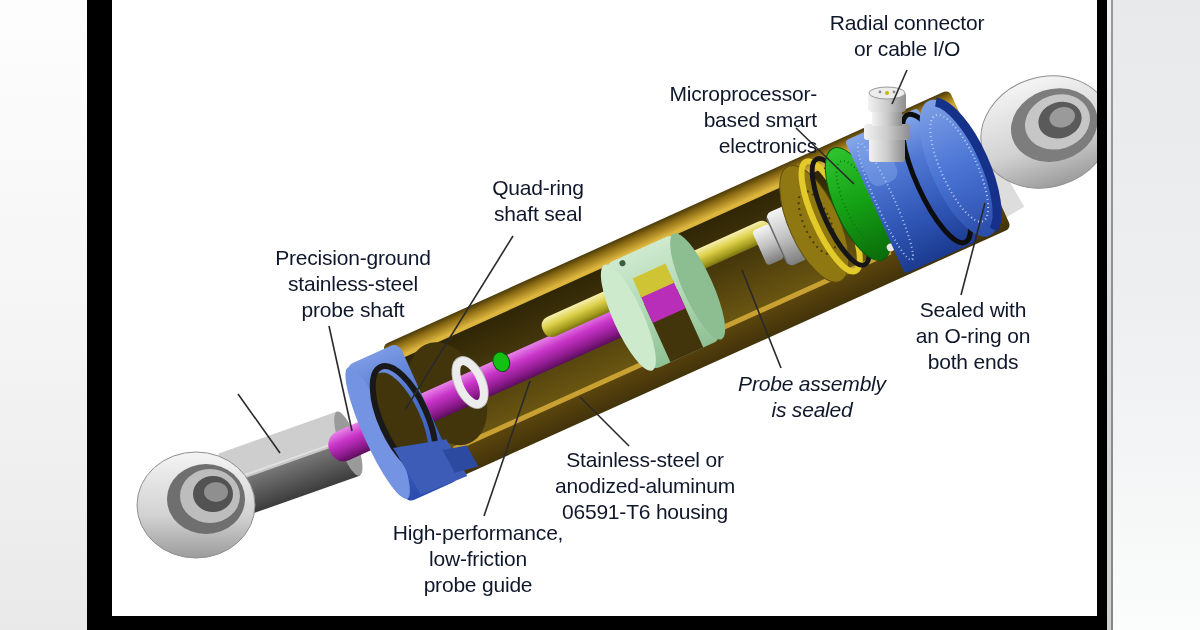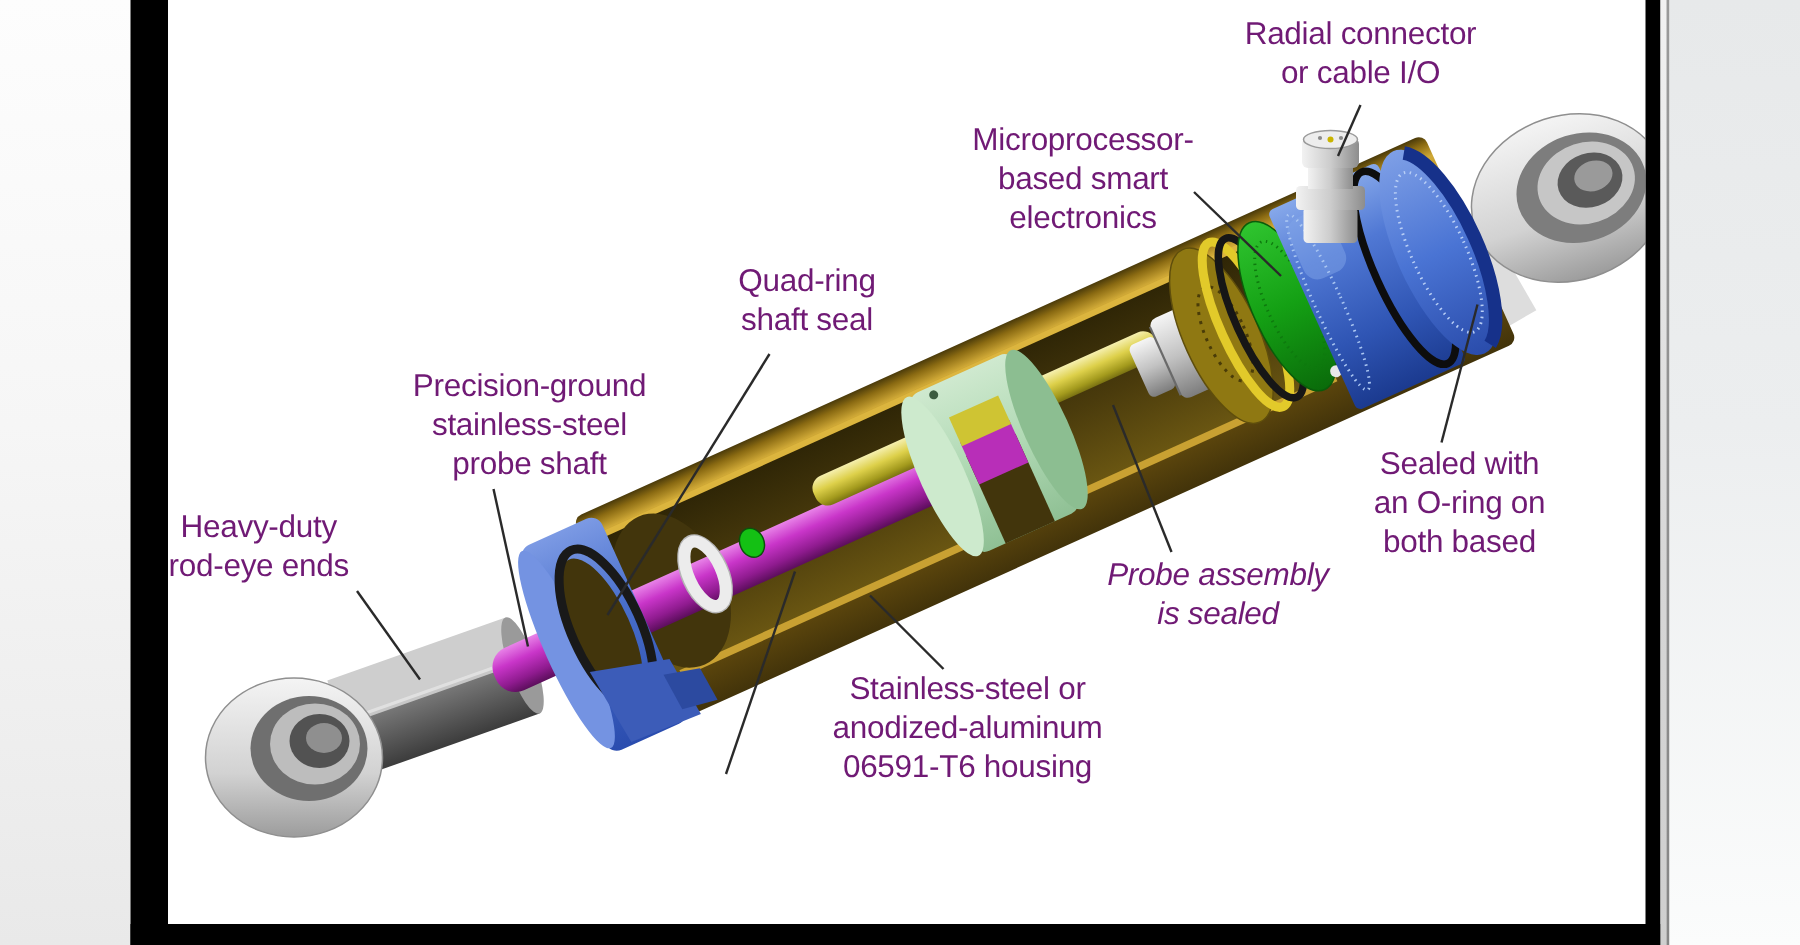--- a/index.html
+++ b/index.html
@@ -29,25 +29,25 @@
   }
   
   .fig{
     position:absolute;left:112px;top:0;width:985px;height:616px;
     background:#ffffff;overflow:hidden;
   }
   .fig svg{position:absolute;left:0;top:0;}
   
   .lbl{
     position:absolute;z-index:5;
-    font-size:21px;line-height:26px;color:#701a75;
+    font-size:21px;line-height:26px;color:#0f172a;
     text-align:center;white-space:pre-line;letter-spacing:-0.2px;
   }
   .lbl-radial{left:697px;top:10px;width:196px;}
-  .lbl-micro{left:515px;top:81px;width:190px;}
+  .lbl-micro{left:515px;top:81px;width:190px;text-align:right;}
   .lbl-quad{left:341px;top:175px;width:170px;}
   .lbl-precision{left:142px;top:245px;width:198px;}
   .lbl-heavy{left:-62px;top:339px;width:245px;}
   .lbl-sealed{left:770px;top:297px;width:182px;}
   .lbl-probe-assembly{left:604px;top:371px;width:192px;font-style:italic;}
   .lbl-housing{left:424px;top:447px;width:218px;}
   .lbl-probe-guide{left:268px;top:520px;width:196px;}
 </style>
 </head>
 <body>
@@ -265,29 +265,30 @@
   <div class="lbl lbl-radial">Radial connector
 or cable I/O</div>
   <div class="lbl lbl-micro">Microprocessor-
 based smart
 electronics</div>
   <div class="lbl lbl-quad">Quad-ring
 shaft seal</div>
   <div class="lbl lbl-precision">Precision-ground
 stainless-steel
 probe shaft</div>
-  <div class="lbl lbl-heavy">Heavy-duty
-rod-eye ends</div>
   <div class="lbl lbl-sealed">Sealed with
 an O-ring on
-both based</div>
+both ends</div>
   <div class="lbl lbl-probe-assembly">Probe assembly
 is sealed</div>
   <div class="lbl lbl-housing">Stainless-steel or
 anodized-aluminum
 06591-T6 housing</div>
+  <div class="lbl lbl-probe-guide">High-performance,
+low-friction
+probe guide</div>
 </div>
 
 <div class="bar-right"></div>
 <div class="bar-bottom"></div>
 <div class="edge-strip"></div>
 <div class="edge-line"></div>
 <div class="bg-right"></div>
 
 </body></html>

